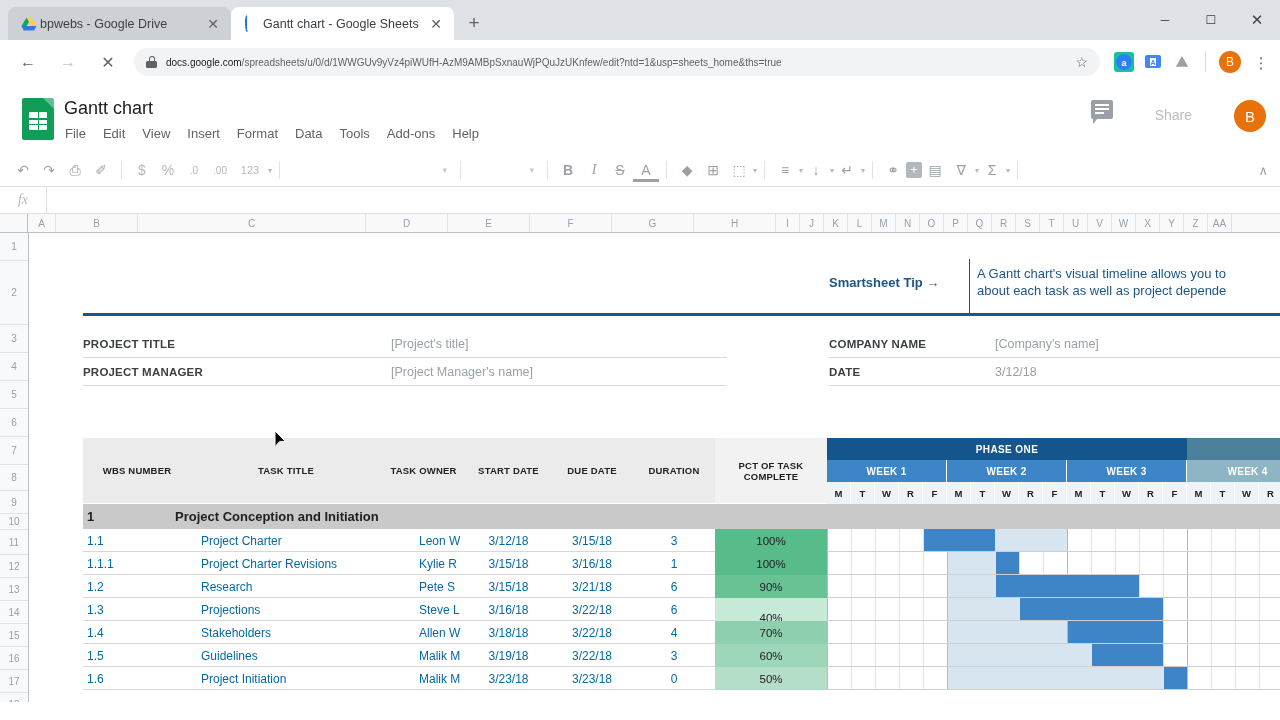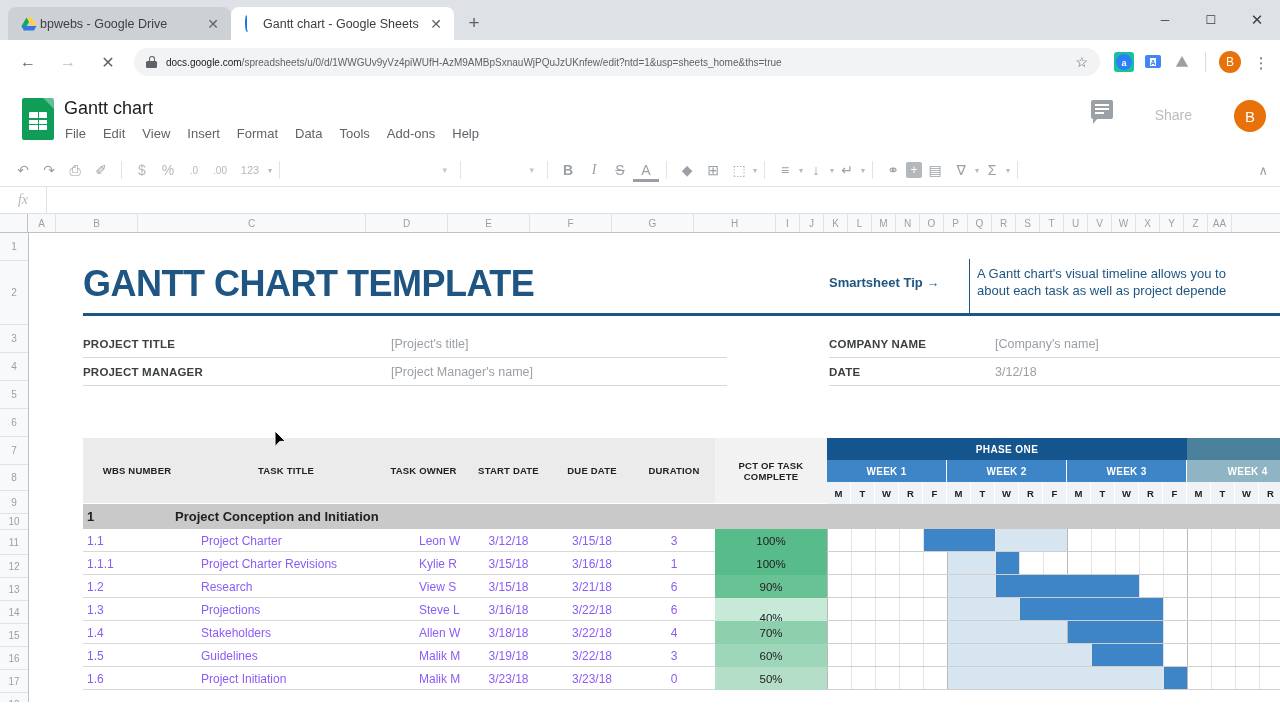--- a/index.html
+++ b/index.html
@@ -137,21 +137,21 @@
      display:flex;align-items:center;justify-content:center;}
   .phase2{background:#4a8099;}
   .week{background:#3d85c6;color:#fff;font-size:10px;font-weight:bold;letter-spacing:.3px;
      display:flex;align-items:center;justify-content:center;border-right:1px solid #fff;}
   .week.pale{background:#8fb4c4;}
   .day{font-size:9.5px;font-weight:bold;color:#202124;display:flex;align-items:center;
      justify-content:center;background:#eff3f6;border-right:1px solid #fff;}
   .sec-row{background:#c9c9c9;display:flex;align-items:center;}
   .sec-num{font-size:13px;font-weight:bold;color:#202124;}
   .sec-name{font-size:13px;font-weight:bold;color:#202124;}
-  .td{font-size:12px;color:#8b5cf6;display:flex;align-items:center;}
+  .td{font-size:12px;color:#0369a1;display:flex;align-items:center;}
   .td.c{justify-content:center;}
   .pct{display:flex;align-items:center;justify-content:center;font-size:11.5px;color:#202124;}
   .gcell{position:absolute;box-sizing:border-box;}
   .tip-sep{position:absolute;width:1px;background:#1f5582;}
   .cursor{position:absolute;width:12px;height:18px;}
 </style>
 </head>
 <body>
 
 <div class="app">
@@ -353,21 +353,20 @@
           <div class="rh" style="height: 23px;">12</div>
           <div class="rh" style="height: 23px;">13</div>
           <div class="rh" style="height: 23px;">14</div>
           <div class="rh" style="height: 23px;">15</div>
           <div class="rh" style="height: 23px;">16</div>
           <div class="rh" style="height: 23px;">17</div>
           <div class="rh" style="height: 23px;">18</div>
         </div>
       <div class="sheet" id="sheet">
 
-        <div class="abs gc-title" style="left:54px;top:30px;">GANTT CHART TEMPLATE</div>
         <div class="abs rule" style="left:54px;top:80px;width:1226px;"></div>
 
         <div class="abs tip-lbl" style="left:800px;top:42px;">Smartsheet Tip  →</div>
         <div class="abs tip-sep" style="left:940px;top:26px;height:56px;"></div>
         <div class="abs tip-txt" style="left:948px;top:32px;white-space:nowrap;">A Gantt chart's visual timeline allows you to</div>
         <div class="abs tip-txt" style="left:948px;top:49px;white-space:nowrap;">about each task as well as project depende</div>
 
         <div class="abs meta-lbl" style="left:54px;top:105px;">PROJECT TITLE</div>
         <div class="abs meta-val" style="left:362px;top:104px;">[Project's title]</div>
         <div class="abs meta-line" style="left:54px;top:124px;width:644px;"></div>
@@ -445,21 +444,21 @@
             <div class="abs td " style="left: 54px; top: 319px; width: 108px; height: 23px; padding-left: 4px;">1.1.1</div>
             <div class="abs td " style="left: 162px; top: 319px; width: 190px; height: 23px; padding-left: 10px;">Project Charter Revisions</div>
             <div class="abs td " style="left: 352px; top: 319px; width: 85px; height: 23px; padding-left: 38px;">Kylie R</div>
             <div class="abs td c" style="left: 437px; top: 319px; width: 85px; height: 23px;">3/15/18</div>
             <div class="abs td c" style="left: 522px; top: 319px; width: 82px; height: 23px;">3/16/18</div>
             <div class="abs td c" style="left: 604px; top: 319px; width: 82px; height: 23px;">1</div>
             <div class="abs pct" style="left: 686px; top: 319px; width: 112px; height: 23px; background: rgb(87, 187, 138);">100%</div>
             <div class="abs" style="left: 54px; top: 364px; width: 744px; height: 1px; background: rgb(216, 216, 216);"></div>
             <div class="abs td " style="left: 54px; top: 342px; width: 108px; height: 23px; padding-left: 4px;">1.2</div>
             <div class="abs td " style="left: 162px; top: 342px; width: 190px; height: 23px; padding-left: 10px;">Research</div>
-            <div class="abs td " style="left: 352px; top: 342px; width: 85px; height: 23px; padding-left: 38px;">View S</div>
+            <div class="abs td " style="left: 352px; top: 342px; width: 85px; height: 23px; padding-left: 38px;">Pete S</div>
             <div class="abs td c" style="left: 437px; top: 342px; width: 85px; height: 23px;">3/15/18</div>
             <div class="abs td c" style="left: 522px; top: 342px; width: 82px; height: 23px;">3/21/18</div>
             <div class="abs td c" style="left: 604px; top: 342px; width: 82px; height: 23px;">6</div>
             <div class="abs pct" style="left: 686px; top: 342px; width: 112px; height: 23px; background: rgb(105, 194, 148);">90%</div>
             <div class="abs" style="left: 54px; top: 387px; width: 744px; height: 1px; background: rgb(216, 216, 216);"></div>
             <div class="abs td " style="left: 54px; top: 365px; width: 108px; height: 23px; padding-left: 4px;">1.3</div>
             <div class="abs td " style="left: 162px; top: 365px; width: 190px; height: 23px; padding-left: 10px;">Projections</div>
             <div class="abs td " style="left: 352px; top: 365px; width: 85px; height: 23px; padding-left: 38px;">Steve L</div>
             <div class="abs td c" style="left: 437px; top: 365px; width: 85px; height: 23px;">3/16/18</div>
             <div class="abs td c" style="left: 522px; top: 365px; width: 82px; height: 23px;">3/22/18</div>

